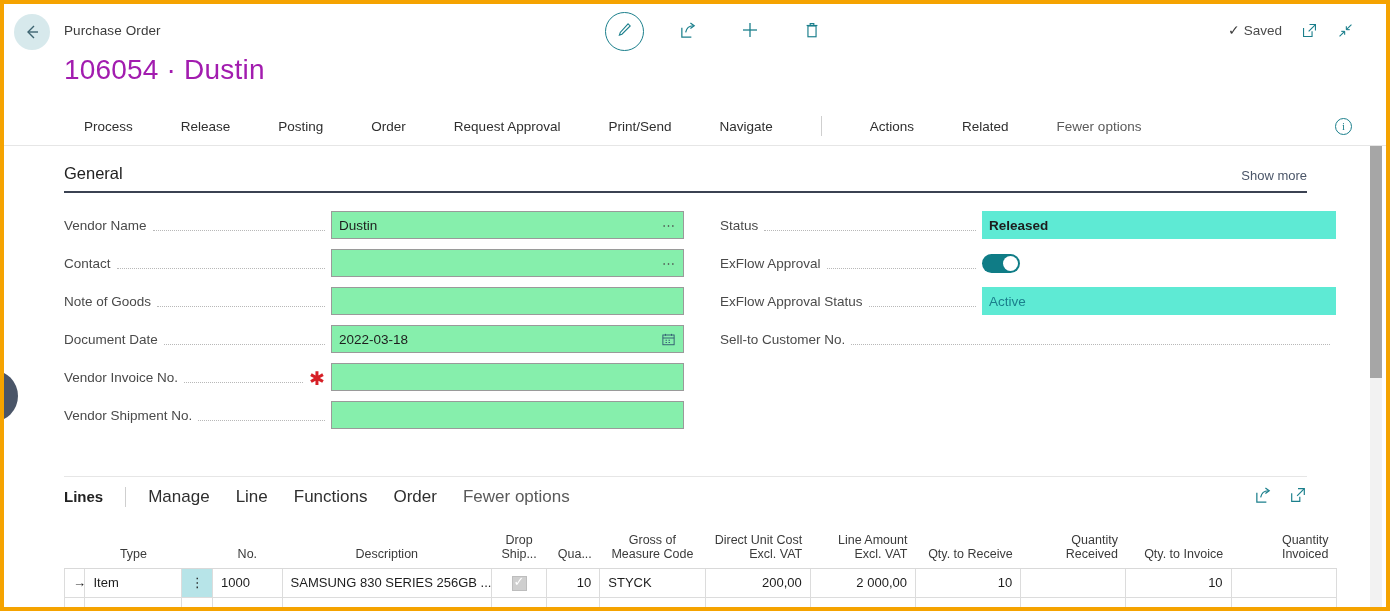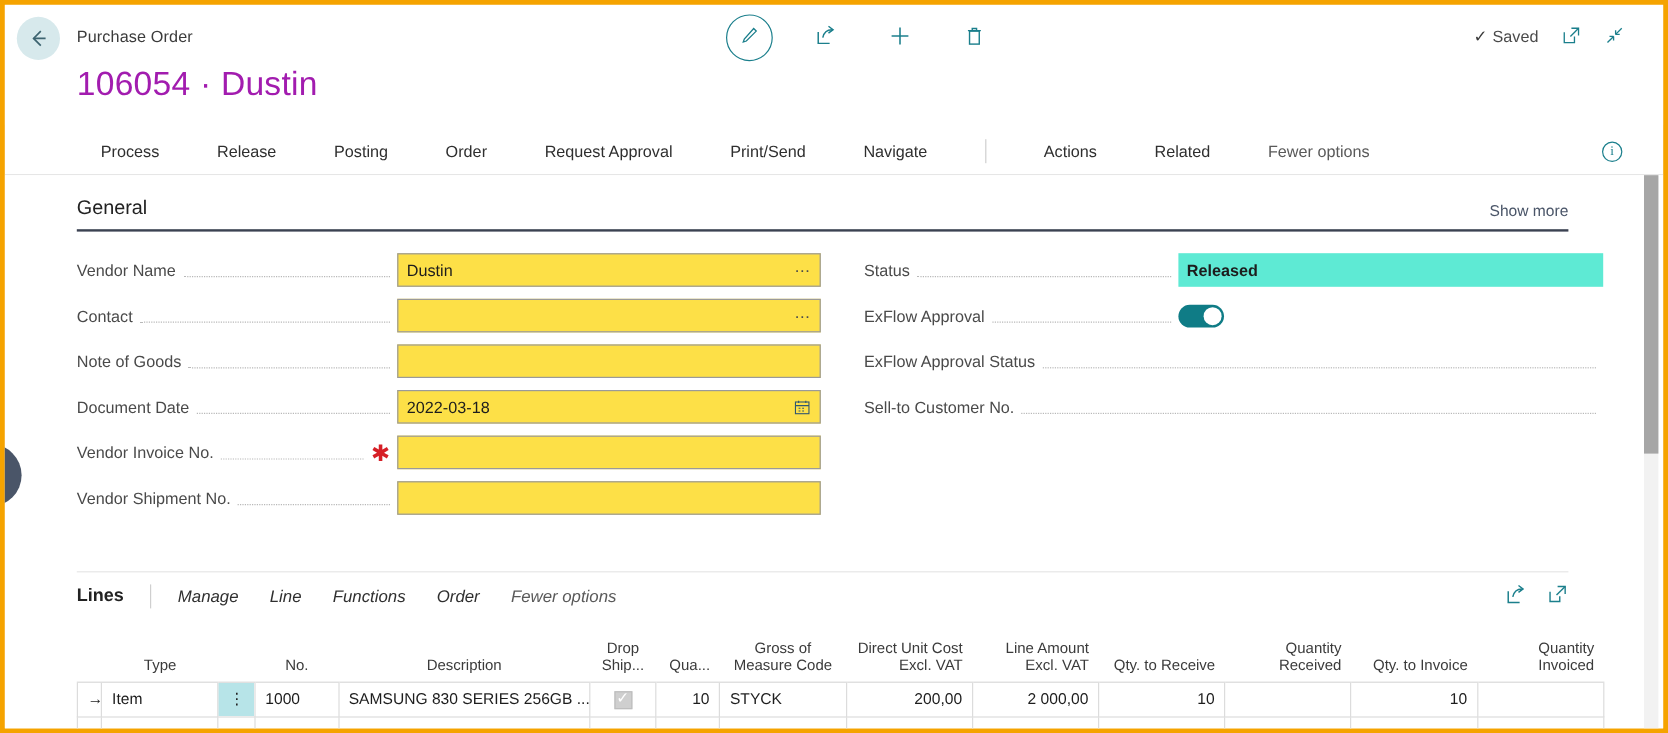--- a/index.html
+++ b/index.html
@@ -131,21 +131,21 @@
     flex: 1; margin: 0 6px;
     border-bottom: 1.4px dotted #b8b8b8;
     height: 12px;
   }
   .req-star {
     color: #d61f26; font-size: 19px; line-height: 0;
     margin-right: 6px; margin-top: 3px;
   }
   .fld-box {
     width: 353px; height: 28px;
-    border: 1px solid #9a9a9a; background: #fde047;
+    border: 1px solid #9a9a9a; background: #86efac;
     display: flex; align-items: center;
     padding: 0 7px; font-size: 13.5px; color: #1d1d1d;
     cursor: text;
   }
   .fields-right .fld-box { width: 354px; }
   .fld-box .val { flex: 1; }
   .fld-box.numeric .val { text-align: right; }
   .fld-box .ell { color: #4a4a4a; font-size: 13px; letter-spacing: 1px; }
   .fld-flat {
     width: 354px; height: 28px; background: #5eead4;
@@ -164,21 +164,21 @@
   }
   .cal-icon, .chev-icon { color: #2f5670; display: flex; align-items: center; }
   
   .lines-head {
     position: absolute; left: 60px; top: 330px; width: 1243px; height: 40px;
     border-top: 1px solid #e6e6e6;
     display: flex; align-items: center; text-align: center;
   }
   .lines-title { font-size: 15px; color: #222; font-weight: bold; margin-right: 22px; }
   .lines-sep { width: 1px; height: 20px; background: #cfcfcf; margin-right: 22px; }
-  .lines-item { font-size: 14px; color: #2f2f2f; margin-right: 26px; cursor: pointer; font-style: italic; }
+  .lines-item { font-size: 17px; color: #2f2f2f; margin-right: 26px; cursor: pointer; }
   .lines-item.muted { color: #5a5a5a; }
   .lines-icons {
     position: absolute; right: 0; top: 9px;
     display: flex; gap: 16px; color: #1b7f8c;
   }
   .lines-icons > span { cursor: pointer; display: flex; }
   
   .grid {
     position: absolute; left: 60px; top: 370px; width: 1273px;
     font-size: 13px;
@@ -415,20 +415,21 @@
         <div style="width:354px;display:flex;align-items:center">
           <div class="toggle">
             <div class="knob"></div>
           </div>
         </div>
       </div>
 
       <div class="field-row">
         <span class="fld-label">ExFlow Approval Status</span>
         <span class="dots"></span>
+        <div class="fld-flat link">Active</div>
       </div>
 
       <div class="field-row">
         <span class="fld-label">Sell-to Customer No.</span>
         <span class="dots"></span>
       </div>
     </div>
 
     <div class="lines-head">
       <span class="lines-title">Lines</span>

